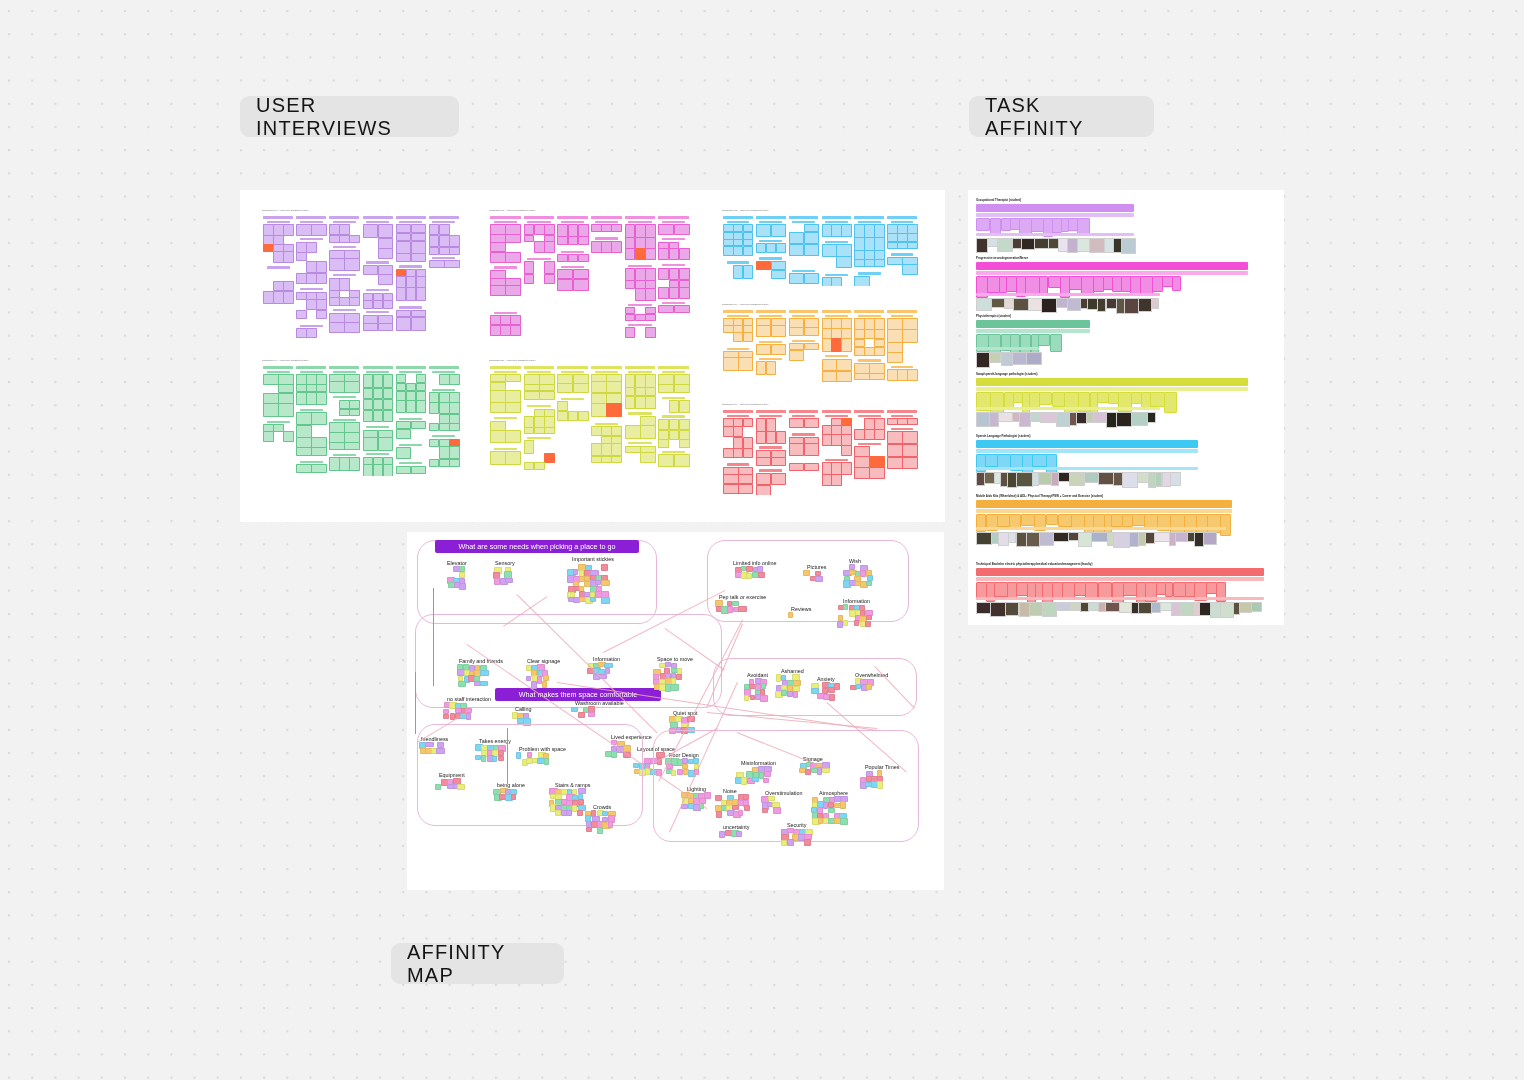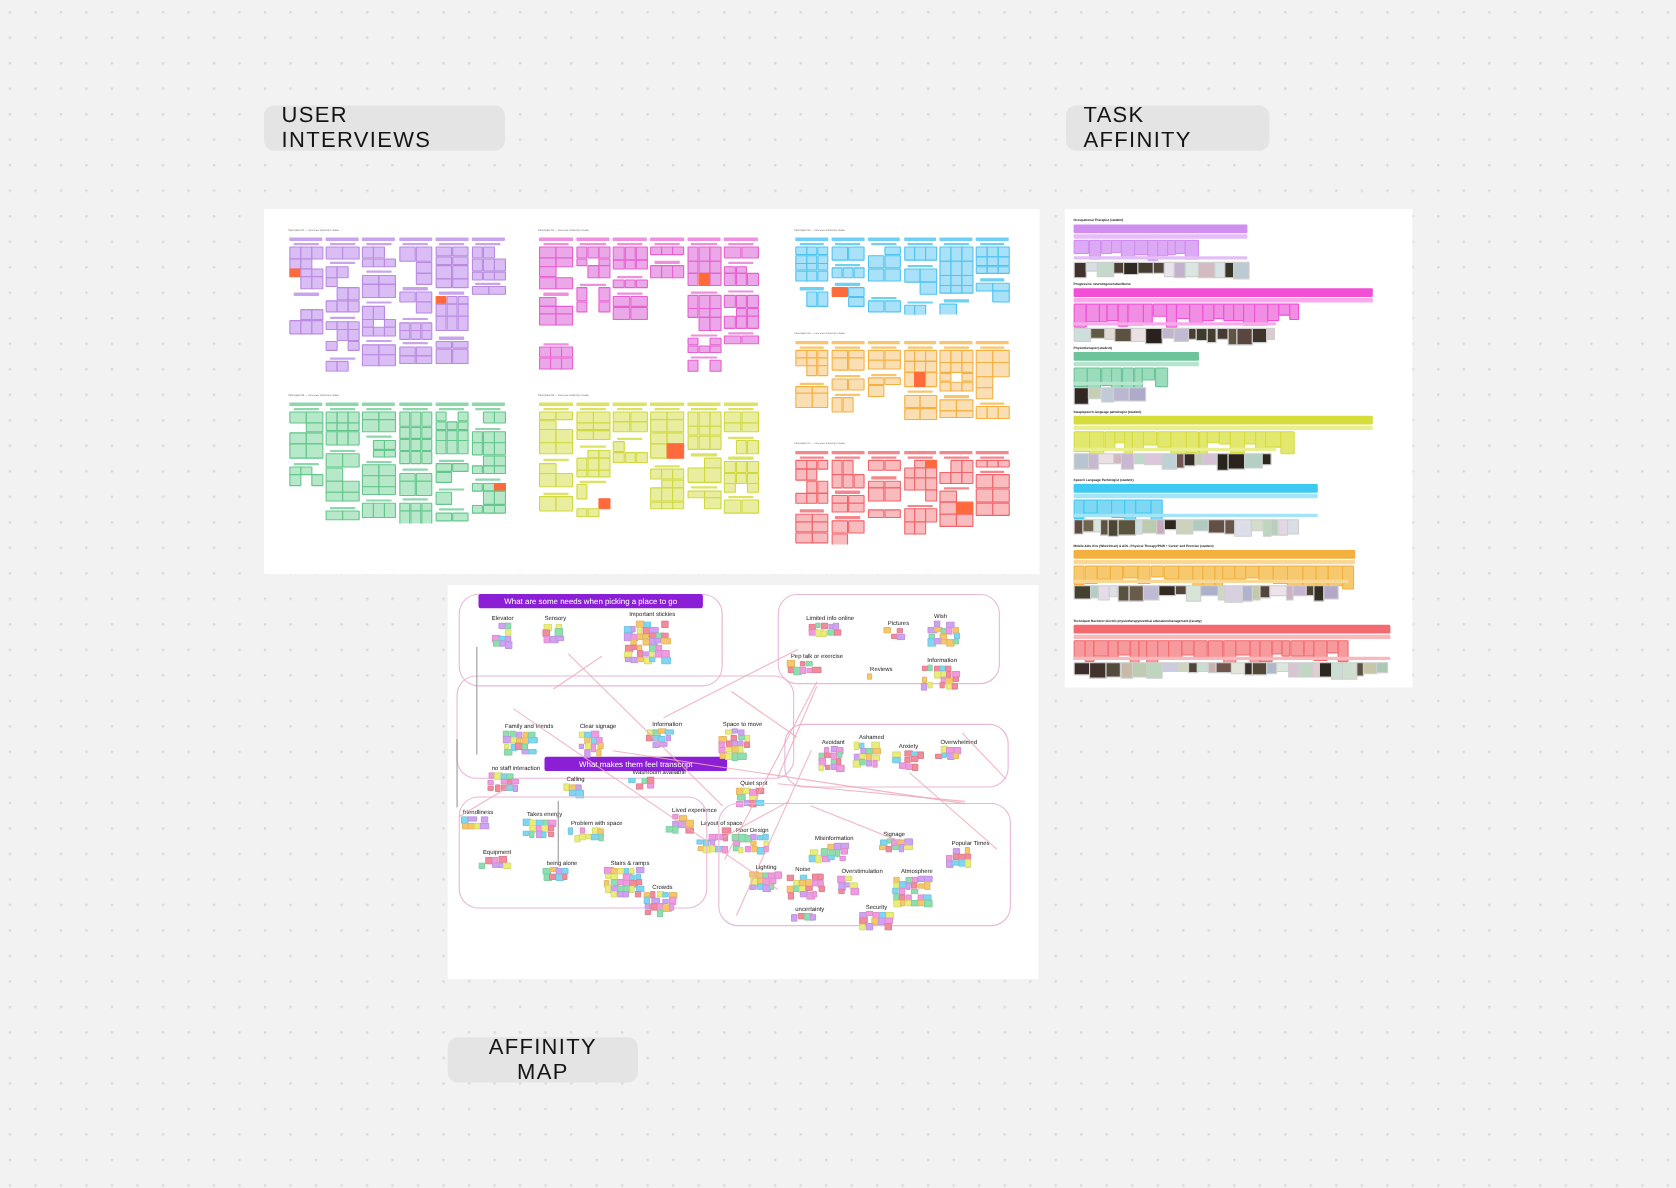--- a/index.html
+++ b/index.html
@@ -56,21 +56,21 @@
 <body>
 
 <div class="section-label" style="left:240px;top:96px;width:219px;height:41px;">
   <span>USER INTERVIEWS</span>
 </div>
 
 <div class="section-label" style="left:969px;top:96px;width:185px;height:41px;">
   <span>TASK AFFINITY</span>
 </div>
 
-<div class="section-label" style="left:407px;top:943px;width:173px;height:41px;text-align:center;">
+<div class="section-label" style="left:391px;top:943px;width:173px;height:41px;">
   <span>AFFINITY MAP</span>
 </div>
 
 <div class="canvas" style="left:240px;top:190px;width:705px;height:332px;" id="ui-canvas">
     <div class="board" style="left: 20px; top: 18px; width: 205px; height: 130px;">
       <div class="tiny-title" style="font-size: 2.2px;">Participant 01 — interview transcript cluster</div>
       <div class="colhead" style="left: 3px; top: 8px; width: 30.1667px; height: 3.4px; background: rgb(201, 164, 236);"></div>
       <div class="barlabel" style="left: 6.62px; top: 13px; width: 22.9267px; height: 2.2px; background: rgb(201, 164, 236);"></div>
       <div class="note" style="left: 3px; top: 16.4px; width: 8.65556px; height: 9.50111px; background: rgb(217, 189, 244); border: 0.3px solid rgb(185, 138, 224);"></div>
       <div class="note" style="left: 13.0556px; top: 16.4px; width: 8.65556px; height: 9.50111px; background: rgb(217, 189, 244); border: 0.3px solid rgb(185, 138, 224);"></div>
@@ -1139,21 +1139,21 @@
     <div class="am-note" style="left: 182.798px; top: 59.9075px; width: 3.65783px; height: 3.82961px; background: rgb(233, 237, 122); border: 0.3px solid rgba(0, 0, 0, 0.07);"></div>
     <div class="am-note" style="left: 188.379px; top: 59.0227px; width: 6.19699px; height: 5.29622px; background: rgb(240, 154, 224); border: 0.3px solid rgba(0, 0, 0, 0.07);"></div>
     <div class="am-note" style="left: 194.376px; top: 59.0175px; width: 5.20888px; height: 5.29411px; background: rgb(240, 154, 224); border: 0.3px solid rgba(0, 0, 0, 0.07);"></div>
     <div class="am-note" style="left: 160.62px; top: 65.3185px; width: 5.6079px; height: 3.05486px; background: rgb(207, 162, 242); border: 0.3px solid rgba(0, 0, 0, 0.07);"></div>
     <div class="am-note" style="left: 166.224px; top: 64.796px; width: 5.01218px; height: 4.02007px; background: rgb(207, 162, 242); border: 0.3px solid rgba(0, 0, 0, 0.07);"></div>
     <div class="am-note" style="left: 171.619px; top: 65.2279px; width: 5.17685px; height: 3.12449px; background: rgb(246, 199, 106); border: 0.3px solid rgba(0, 0, 0, 0.07);"></div>
     <div class="am-note" style="left: 177.939px; top: 64.9669px; width: 6.3217px; height: 5.13303px; background: rgb(233, 237, 122); border: 0.3px solid rgba(0, 0, 0, 0.07);"></div>
     <div class="am-note" style="left: 183.108px; top: 65.2428px; width: 4.35805px; height: 3.08294px; background: rgb(127, 214, 242); border: 0.3px solid rgba(0, 0, 0, 0.07);"></div>
     <div class="am-note" style="left: 194.248px; top: 64.7122px; width: 6.32036px; height: 4.82829px; background: rgb(127, 214, 242); border: 0.3px solid rgba(0, 0, 0, 0.07);"></div>
     <div class="am-group" style="left: 8px; top: 82px; width: 305px; height: 92px;"></div>
-    <div class="am-header" style="left: 88px; top: 156px; width: 166px; height: 13px; background: rgb(139, 31, 214);">What makes them feel transcript</div>
+    <div class="am-header" style="left: 88px; top: 156px; width: 166px; height: 13px; background: rgb(139, 31, 214);">What makes them space comfortable</div>
     <div class="am-label" style="left: 52px; top: 126px;">Family and friends</div>
     <div class="am-note" style="left: 50.2149px; top: 132.298px; width: 4.01503px; height: 5.30556px; background: rgb(141, 223, 176); border: 0.3px solid rgba(0, 0, 0, 0.07);"></div>
     <div class="am-note" style="left: 56.236px; top: 132.223px; width: 4.22562px; height: 4.84076px; background: rgb(141, 223, 176); border: 0.3px solid rgba(0, 0, 0, 0.07);"></div>
     <div class="am-note" style="left: 62.2366px; top: 132.59px; width: 4.19041px; height: 5.02019px; background: rgb(207, 162, 242); border: 0.3px solid rgba(0, 0, 0, 0.07);"></div>
     <div class="am-note" style="left: 67.7183px; top: 132.702px; width: 3.4055px; height: 4.1402px; background: rgb(246, 199, 106); border: 0.3px solid rgba(0, 0, 0, 0.07);"></div>
     <div class="am-note" style="left: 73.1423px; top: 132.796px; width: 4.92417px; height: 4.09072px; background: rgb(141, 223, 176); border: 0.3px solid rgba(0, 0, 0, 0.07);"></div>
     <div class="am-note" style="left: 50.4537px; top: 137.45px; width: 5.28846px; height: 4.29366px; background: rgb(207, 162, 242); border: 0.3px solid rgba(0, 0, 0, 0.07);"></div>
     <div class="am-note" style="left: 56.51px; top: 137.628px; width: 4.29205px; height: 3.98549px; background: rgb(233, 237, 122); border: 0.3px solid rgba(0, 0, 0, 0.07);"></div>
     <div class="am-note" style="left: 61.88px; top: 138.587px; width: 3.25358px; height: 3.79326px; background: rgb(246, 199, 106); border: 0.3px solid rgba(0, 0, 0, 0.07);"></div>
     <div class="am-note" style="left: 67.0929px; top: 138.002px; width: 5.41253px; height: 5.09728px; background: rgb(246, 199, 106); border: 0.3px solid rgba(0, 0, 0, 0.07);"></div>

